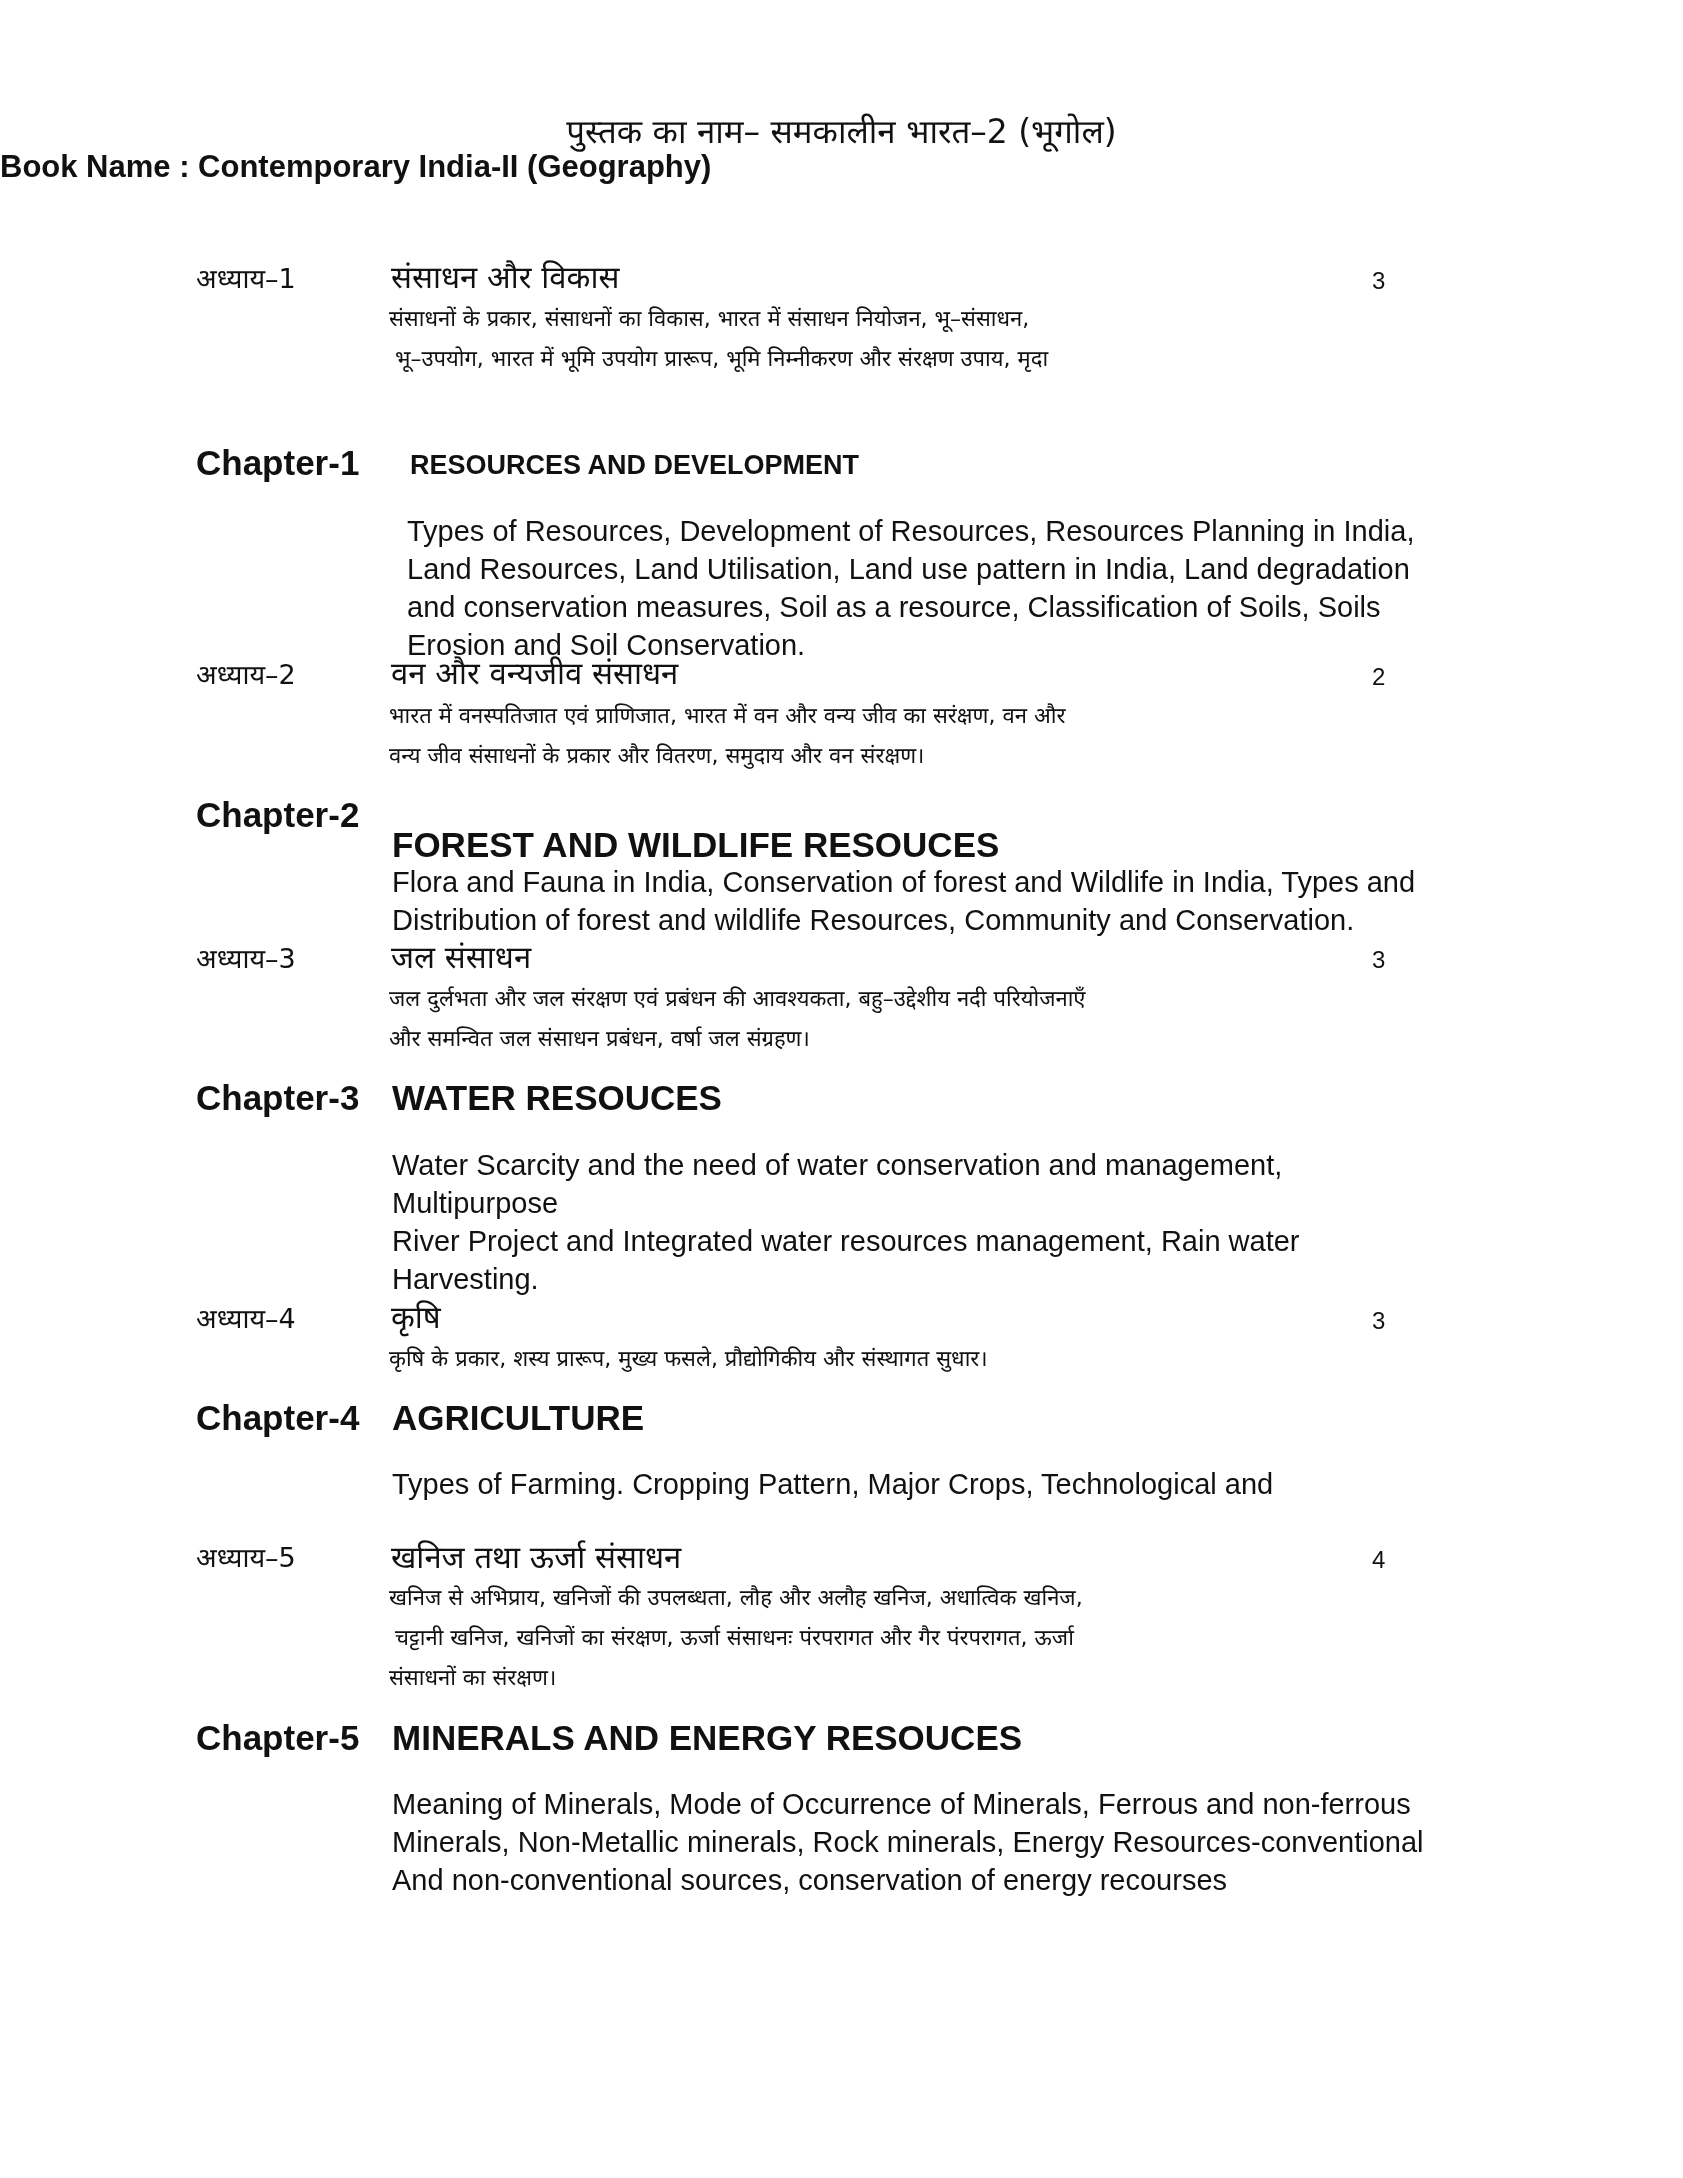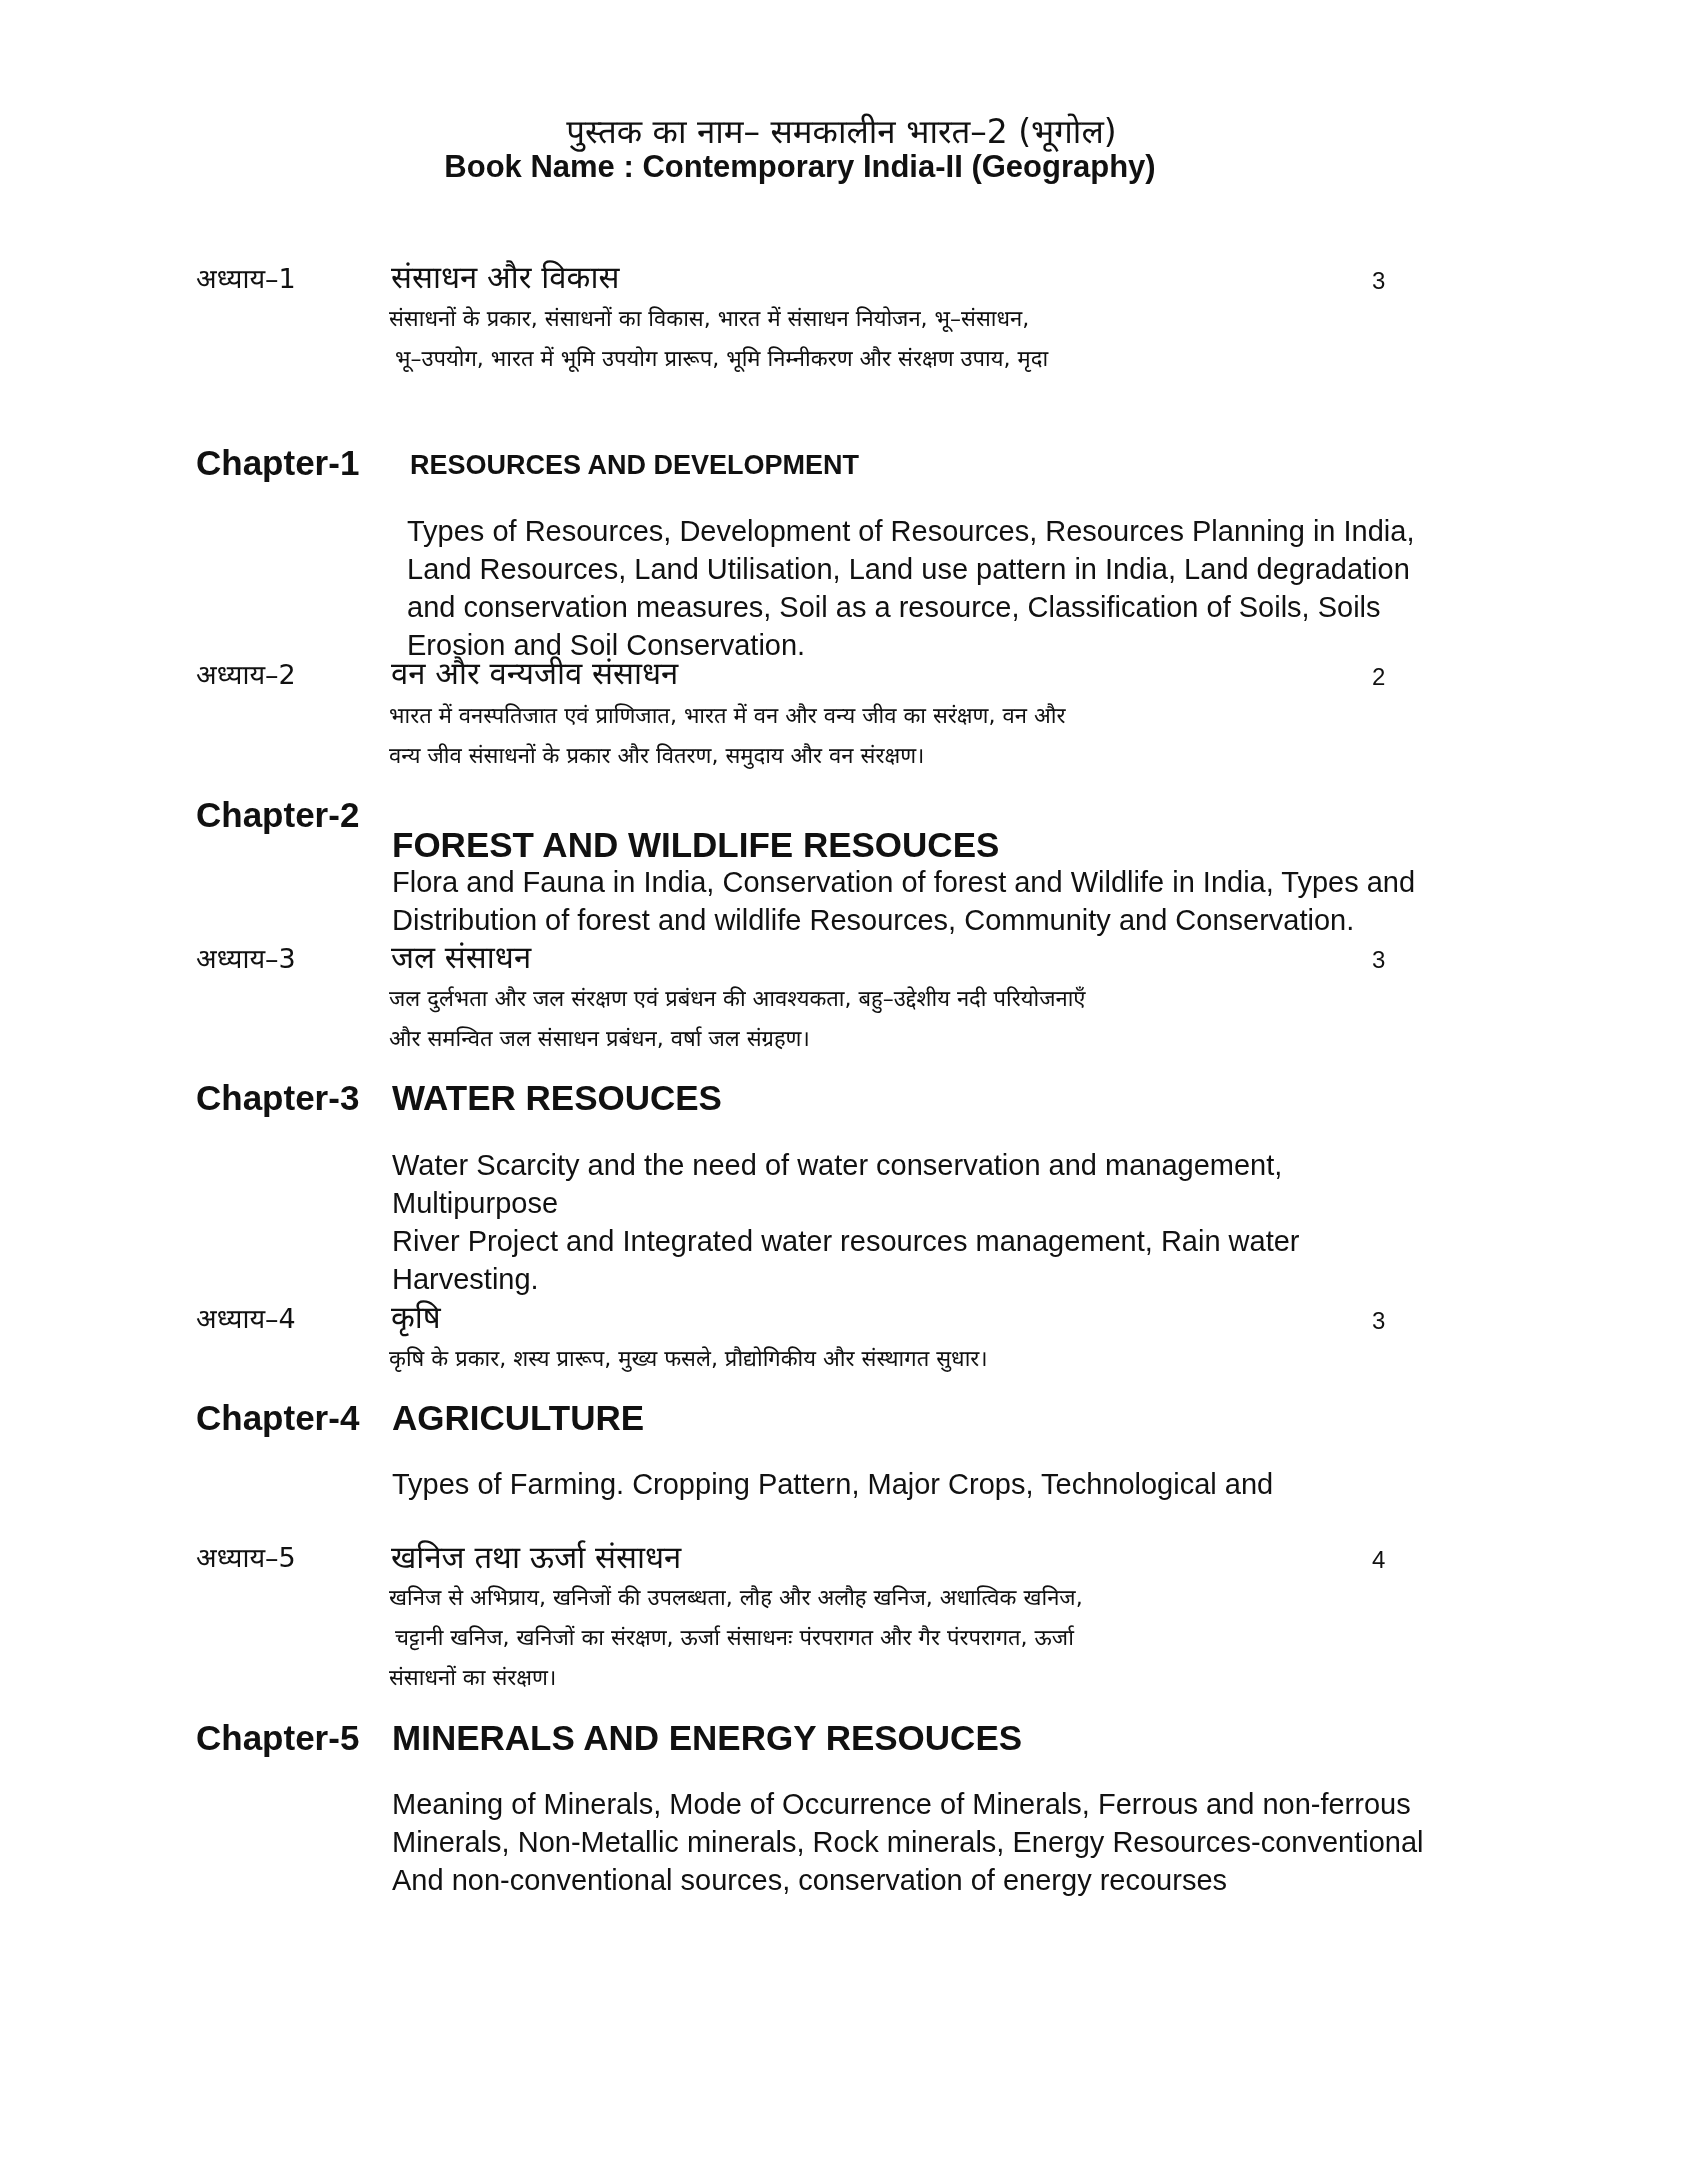--- a/index.html
+++ b/index.html
@@ -1,21 +1,21 @@
 <!DOCTYPE html>
 <html><head>
 <meta charset="utf-8">
 <style>
   html, body { margin:0; padding:0; background:#ffffff; }
   body { width:1683px; height:2178px; position:relative; overflow:hidden; color:#111; }
   .abs { position:absolute; white-space:nowrap; }
   .hi { font-family: "DejaVu Sans", sans-serif; font-weight:400; }
   .serif { font-family: Liberation Sans, sans-serif; }
   .title-hi { left:0; width:1683px; text-align:center; top:99px; font-size:33px;margin-top:9px; }
-  .title-en { left:0; width:1600px; text-align:center; top:149px; font-size:31px; font-weight:700; font-family:"Liberation Sans", sans-serif; }
+  .title-en { left:0; width:1600px; top:149px; font-size:31px; font-weight:700; font-family:"Liberation Sans", sans-serif; }
   .hlabel { left:196px; font-size:27px; }
   .htitle { left:391px; font-size:31px; }
   .hnum { left:1372px; font-size:24px; font-family:"Liberation Sans", sans-serif; }
   .hbody { left:389px; font-size:22px; line-height:40px; white-space:normal; width:1079px; }
   .elabel { left:196px; font-size:35px; font-weight:700; }
   .etitle { left:392px; font-size:35px; font-weight:700; }
   .ebody { left:392px; font-size:29px; line-height:38px; white-space:normal; width:1089px;margin-top:24px; }
   .line { display:block; white-space:nowrap; }
 </style>
 </head>

